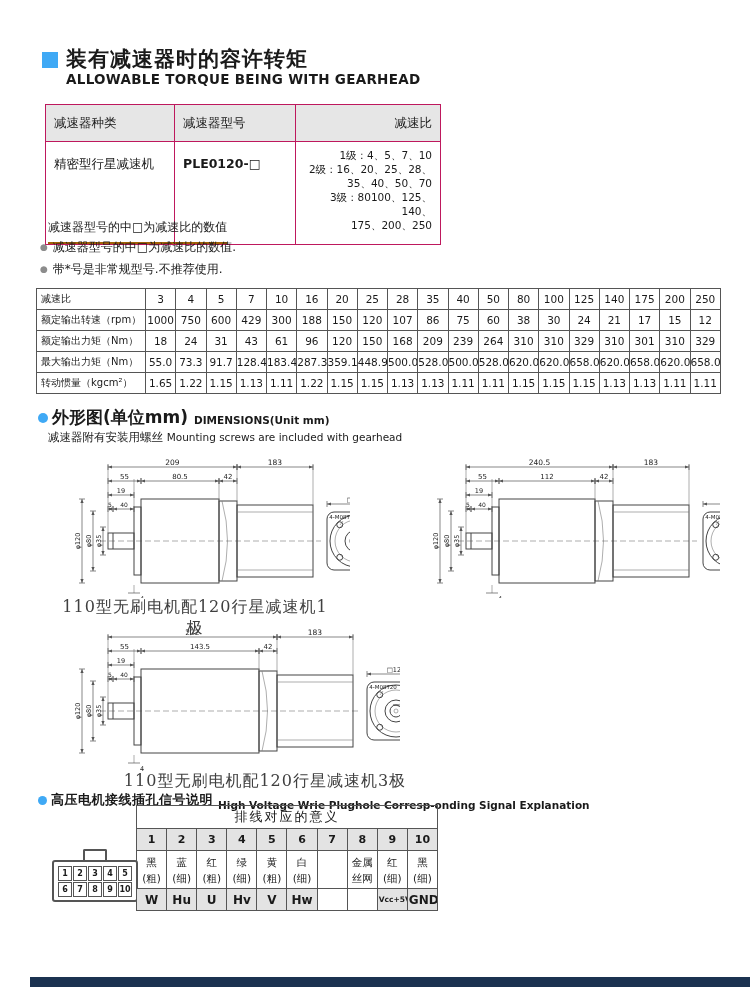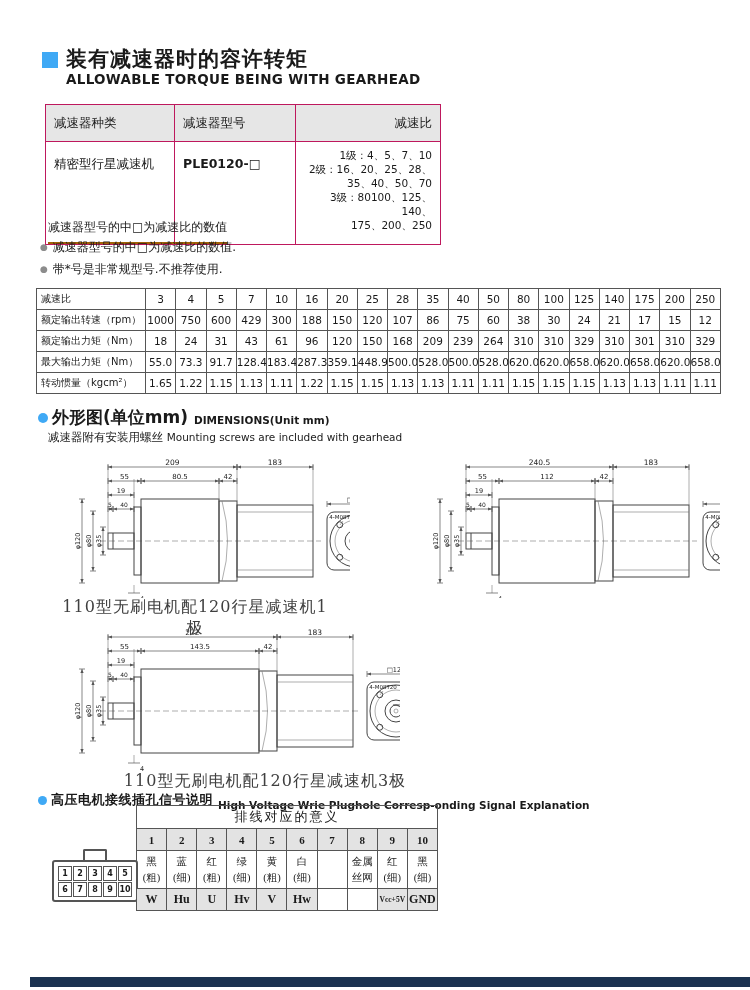--- a/index.html
+++ b/index.html
@@ -57,21 +57,21 @@
   svg .dimln{stroke:#555;stroke-width:.7;fill:none;}
 
   
   .plug{position:absolute;left:52px;top:849px;width:86px;}
   .plug .latch{width:20px;height:9px;border:2px solid #555;border-bottom:none;margin:0 auto;border-radius:2px 2px 0 0;}
   .plug .bodyy{border:2px solid #555;border-radius:3px;padding:3px 3px;background:#fff;}
   .plug .row{display:flex;justify-content:center;}
   .pin{width:12px;height:13px;border:1px solid #555;margin:.5px;font-size:8px;display:flex;align-items:center;justify-content:center;font-weight:bold;}
 
   
-  .pint{position:absolute;left:136px;top:805px;table-layout:fixed;width:302px;font-family:Liberation Serif, serif;}
+  .pint{position:absolute;left:136px;top:805px;table-layout:fixed;width:302px;}
   .pint td{border:1px solid #555;text-align:center;overflow:hidden;}
   .pint .title td{font-size:13px;height:20px;letter-spacing:2px;}
   .pint .num td{background:#e3e3e3;height:19px;font-size:11px;font-weight:bold;}
   .pint .col td{height:37px;font-size:10.5px;line-height:16px;padding:0 1px;}
   .pint .sig td{height:19px;font-size:12px;font-weight:bold;}
   .pint .sig td.filled{background:#e3e3e3;}
   .pint .sig td.small{font-size:7.5px;font-weight:bold;}
 
   .footbar{position:absolute;left:30px;top:977px;width:720px;height:10px;}
 </style>

